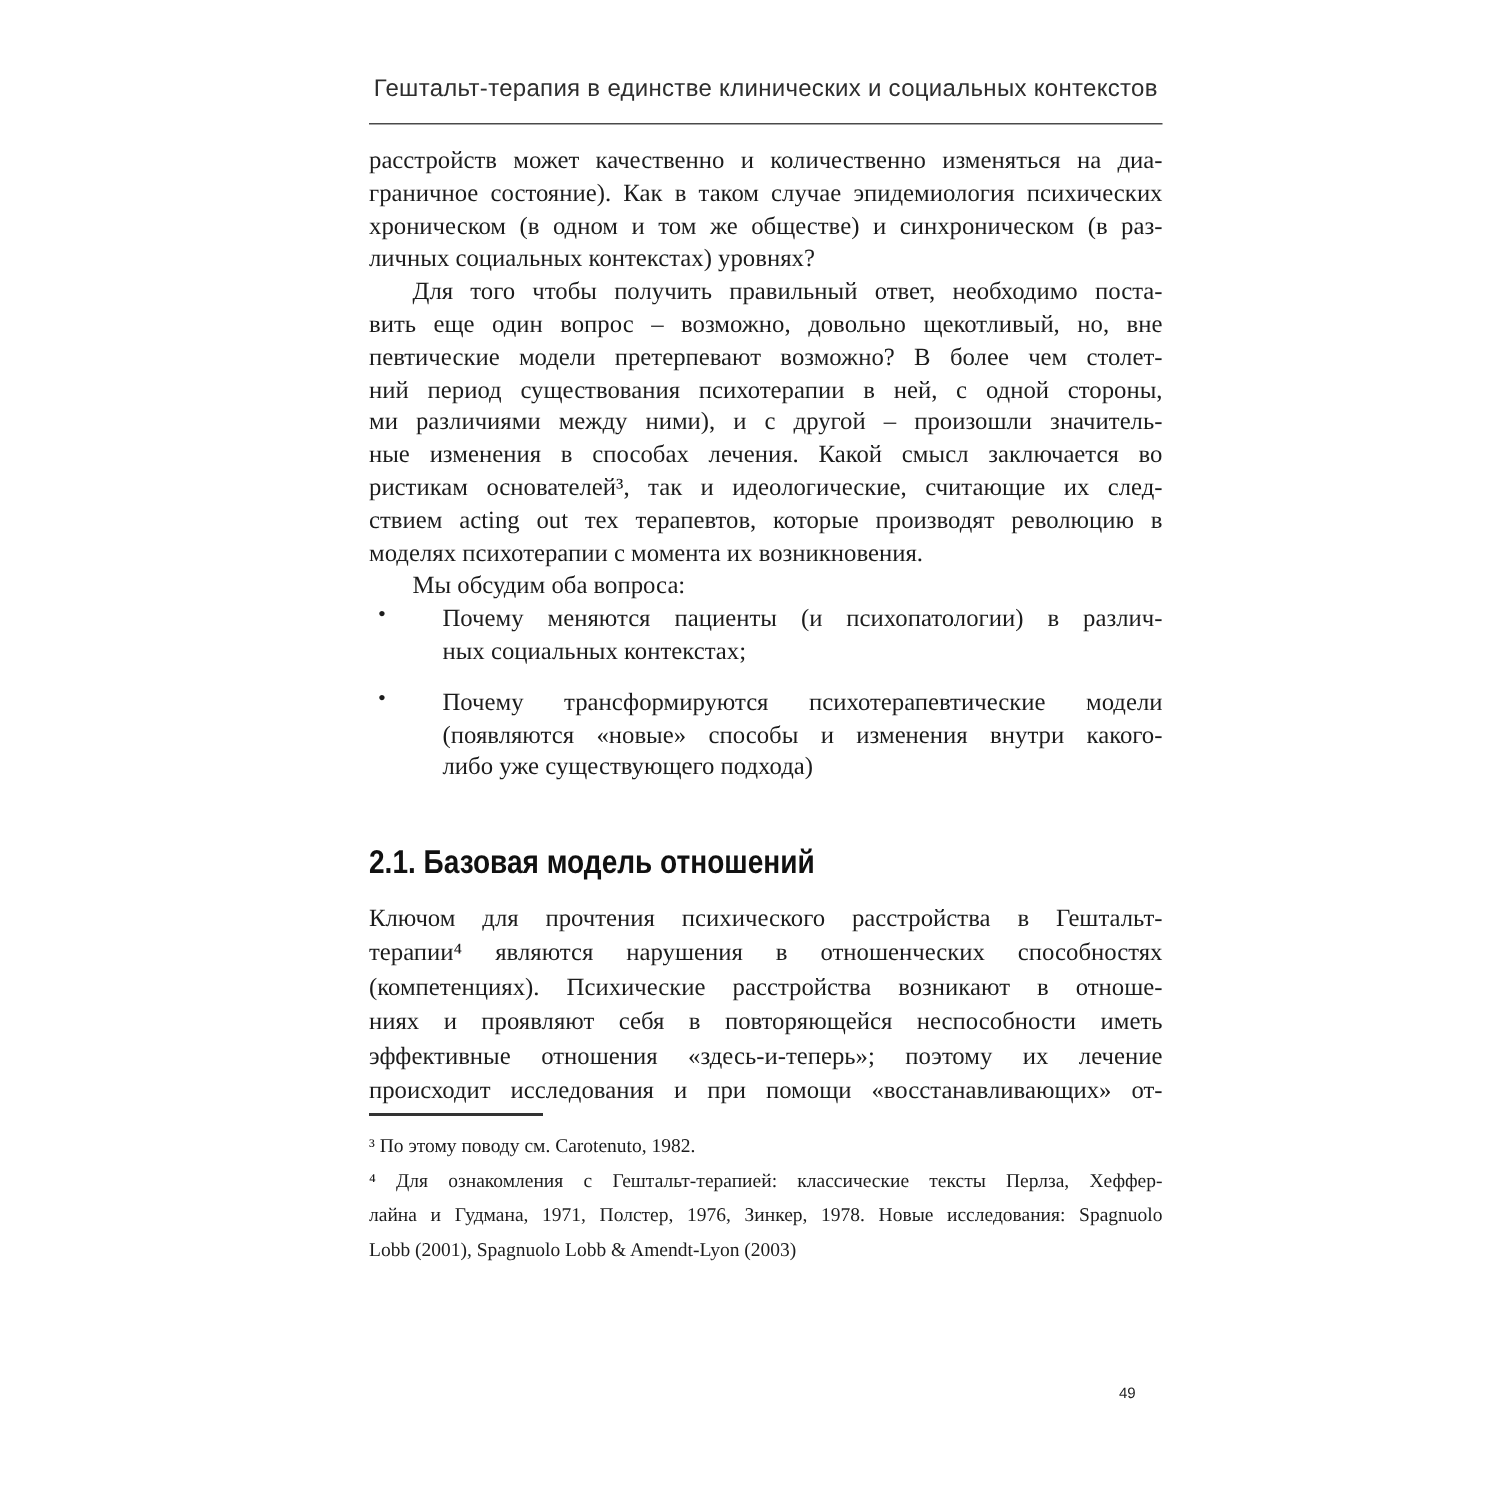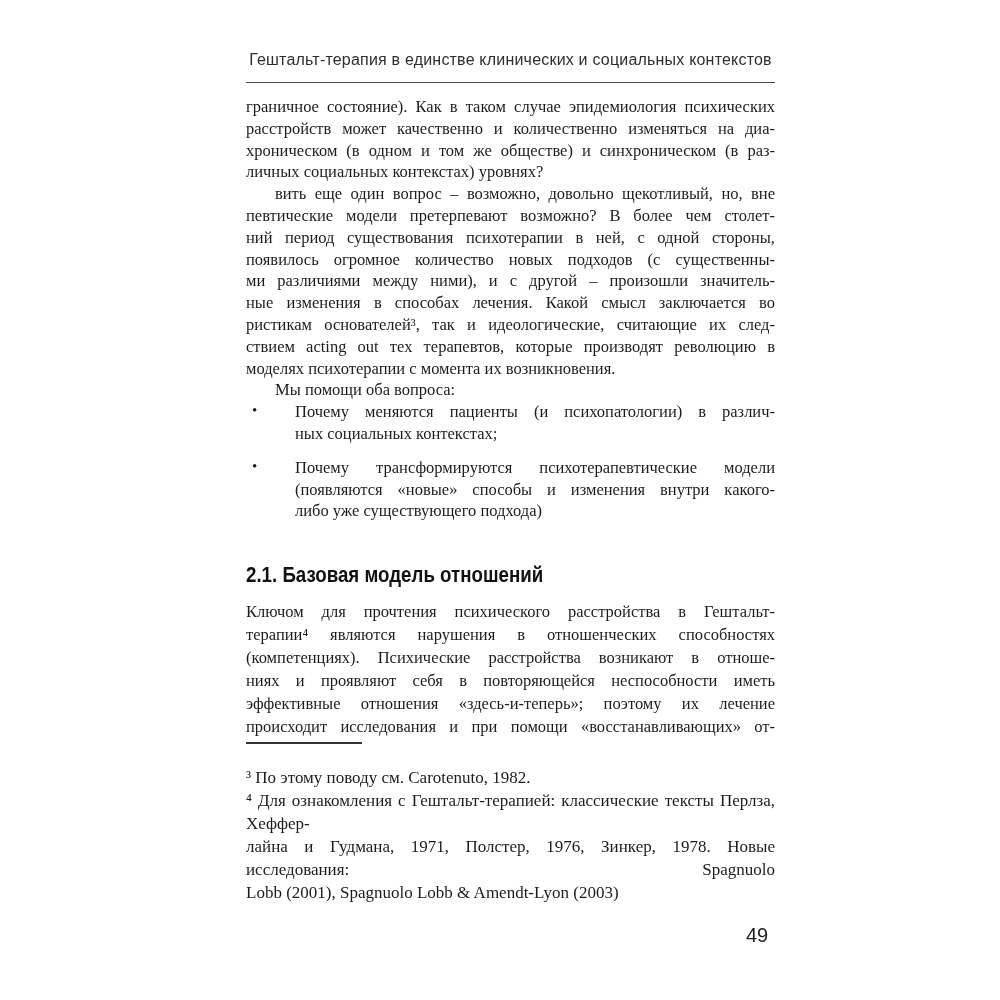--- a/index.html
+++ b/index.html
@@ -16,52 +16,52 @@
   .tl.left{text-align-last:left;}
   .indent .tl:first-child{text-indent:29px;}
   .bullets .item{position:relative;padding-left:49px;}
   .bullets .item + .item{margin-top:12px;}
   .dot{position:absolute;left:6px;top:-1px;font-size:15px;}
   h2.sec{font-family:"Liberation Sans","DejaVu Sans",sans-serif;font-weight:600;
          font-size:22px;line-height:30px;margin:38px 0 10px 0;color:#111;
          transform:scaleX(.85);transform-origin:left center;white-space:nowrap;}
   .p3{line-height:23px;}
   .fnrule{width:116px;height:0;border-top:2px solid #333;margin-top:4px;}
-  .fns{margin-top:22px;font-size:17px;line-height:23px;}
+  .fns{margin-top:8px;font-size:13px;line-height:23px;}
   .pagenum{position:absolute;top:924px;left:746px;
            font-family:"Liberation Sans","DejaVu Sans",sans-serif;
-           font-size:20px;color:#222;}
+           font-size:10px;color:#222;}
 </style>
 </head>
 <body>
 
 <div class="page">
   <div class="runhead">Гештальт-терапия в единстве клинических и социальных контекстов</div>
   <div class="rule"></div>
 
   <div class="content">
     <div>
+        <div class="tl">расстройств может качественно и количественно изменяться на диа-</div>
         <div class="tl">граничное состояние). Как в таком случае эпидемиология психических</div>
-        <div class="tl">расстройств может качественно и количественно изменяться на диа-</div>
         <div class="tl">хроническом (в одном и том же обществе) и синхроническом (в раз-</div>
         <div class="tl left">личных социальных контекстах) уровнях?</div>
       </div>
     <div class="indent">
+        <div class="tl">Для того чтобы получить правильный ответ, необходимо поста-</div>
         <div class="tl">вить еще один вопрос – возможно, довольно щекотливый, но, вне</div>
         <div class="tl">певтические модели претерпевают возможно? В более чем столет-</div>
         <div class="tl">ний период существования психотерапии в ней, с одной стороны,</div>
-        <div class="tl">появилось огромное количество новых подходов (с существенны-</div>
         <div class="tl">ми различиями между ними), и с другой – произошли значитель-</div>
         <div class="tl">ные изменения в способах лечения. Какой смысл заключается во</div>
         <div class="tl">ристикам основателей³, так и идеологические, считающие их след-</div>
         <div class="tl">ствием acting out тех терапевтов, которые производят революцию в</div>
         <div class="tl left">моделях психотерапии с момента их возникновения.</div>
       </div>
     <div class="indent">
-        <div class="tl left">Мы помощи оба вопроса:</div>
+        <div class="tl left">Мы обсудим оба вопроса:</div>
       </div>
 
     <div class="bullets">
         <div class="item">
           <span class="dot">•</span>
           <div class="tl">Почему меняются пациенты (и психопатологии) в различ-</div>
           <div class="tl left">ных социальных контекстах;</div>
         </div>
         <div class="item">
           <span class="dot">•</span>

